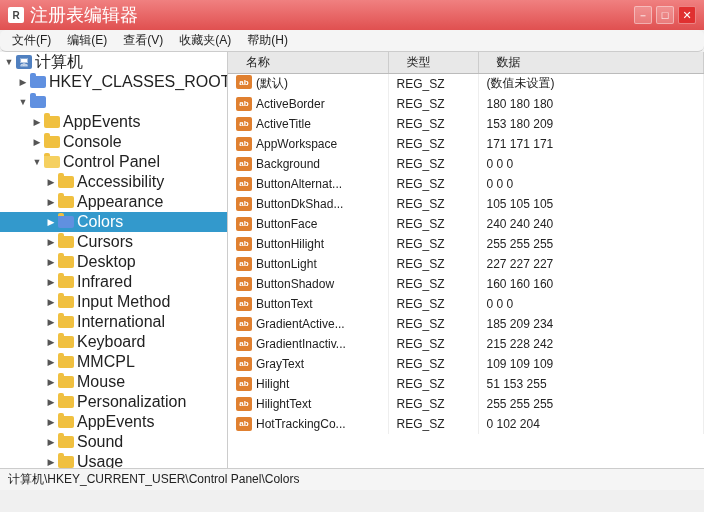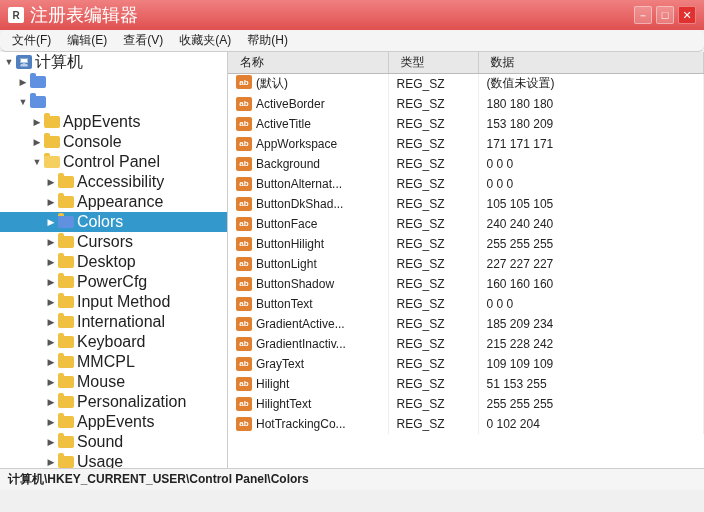--- a/index.html
+++ b/index.html
@@ -164,21 +164,21 @@
     }
     .values-table {
       width: 100%;
       border-collapse: collapse;
       min-width: 400px;
     }
     .values-table th {
       background: #e8e8e8;
       border-bottom: 1px solid #bbb;
       border-right: 1px solid #ccc;
-      padding: 2px 12px;
+      padding: 2px 18px;
       text-align: left;
       font-weight: normal;
       font-size: 12px;
       color: #222;
       position: sticky;
       top: 0;
       z-index: 1;
     }
     .values-table td {
       padding: 1px 8px;
@@ -209,21 +209,20 @@
     
     .status-bar {
       background: #f5f5f5;
       border-top: 1px solid #ccc;
       height: 22px;
       display: flex;
       align-items: center;
       padding: 0 8px;
       font-size: 12px;
       color: #222;
-      font-weight: bold;
     }
     
     ::-webkit-scrollbar { width: 14px; height: 14px; }
     ::-webkit-scrollbar-track { background: #f0f0f0; }
     ::-webkit-scrollbar-thumb { background: #c0c0c0; border: 1px solid #a0a0a0; }
     ::-webkit-scrollbar-button { background: #e0e0e0; height: 14px; width: 14px; }
   </style>
 </head>
 <body>
 
@@ -253,20 +252,21 @@
 
     <div class="tree-item" style="padding-left:2px;">
       <span class="expander">▼</span>
       <div class="computer-icon">🖥</div>
       <span class="tree-label">计算机</span>
     </div>
 
     <div class="tree-item" style="padding-left:16px;">
       <span class="expander">▶</span>
       <div class="folder-icon folder-icon-blue"></div>
+      <span class="tree-label">HKEY_CLASSES_ROOT</span>
     </div>
 
     <div class="tree-item" style="padding-left:16px;">
       <span class="expander">▼</span>
       <div class="folder-icon folder-icon-blue folder-icon-open"></div>
     </div>
 
     <div class="tree-item" style="padding-left:30px;">
       <span class="expander">▶</span>
       <div class="folder-icon"></div>
@@ -311,21 +311,21 @@
 
     <div class="tree-item" style="padding-left:44px;">
       <span class="expander">▶</span>
       <div class="folder-icon"></div>
       <span class="tree-label">Desktop</span>
     </div>
 
     <div class="tree-item" style="padding-left:44px;">
       <span class="expander">▶</span>
       <div class="folder-icon"></div>
-      <span class="tree-label">PowerCfg</span>
+      <span class="tree-label">Infrared</span>
     </div>
 
     <div class="tree-item" style="padding-left:44px;">
       <span class="expander">▶</span>
       <div class="folder-icon"></div>
       <span class="tree-label">Input Method</span>
     </div>
 
     <div class="tree-item" style="padding-left:44px;">
       <span class="expander">▶</span>

